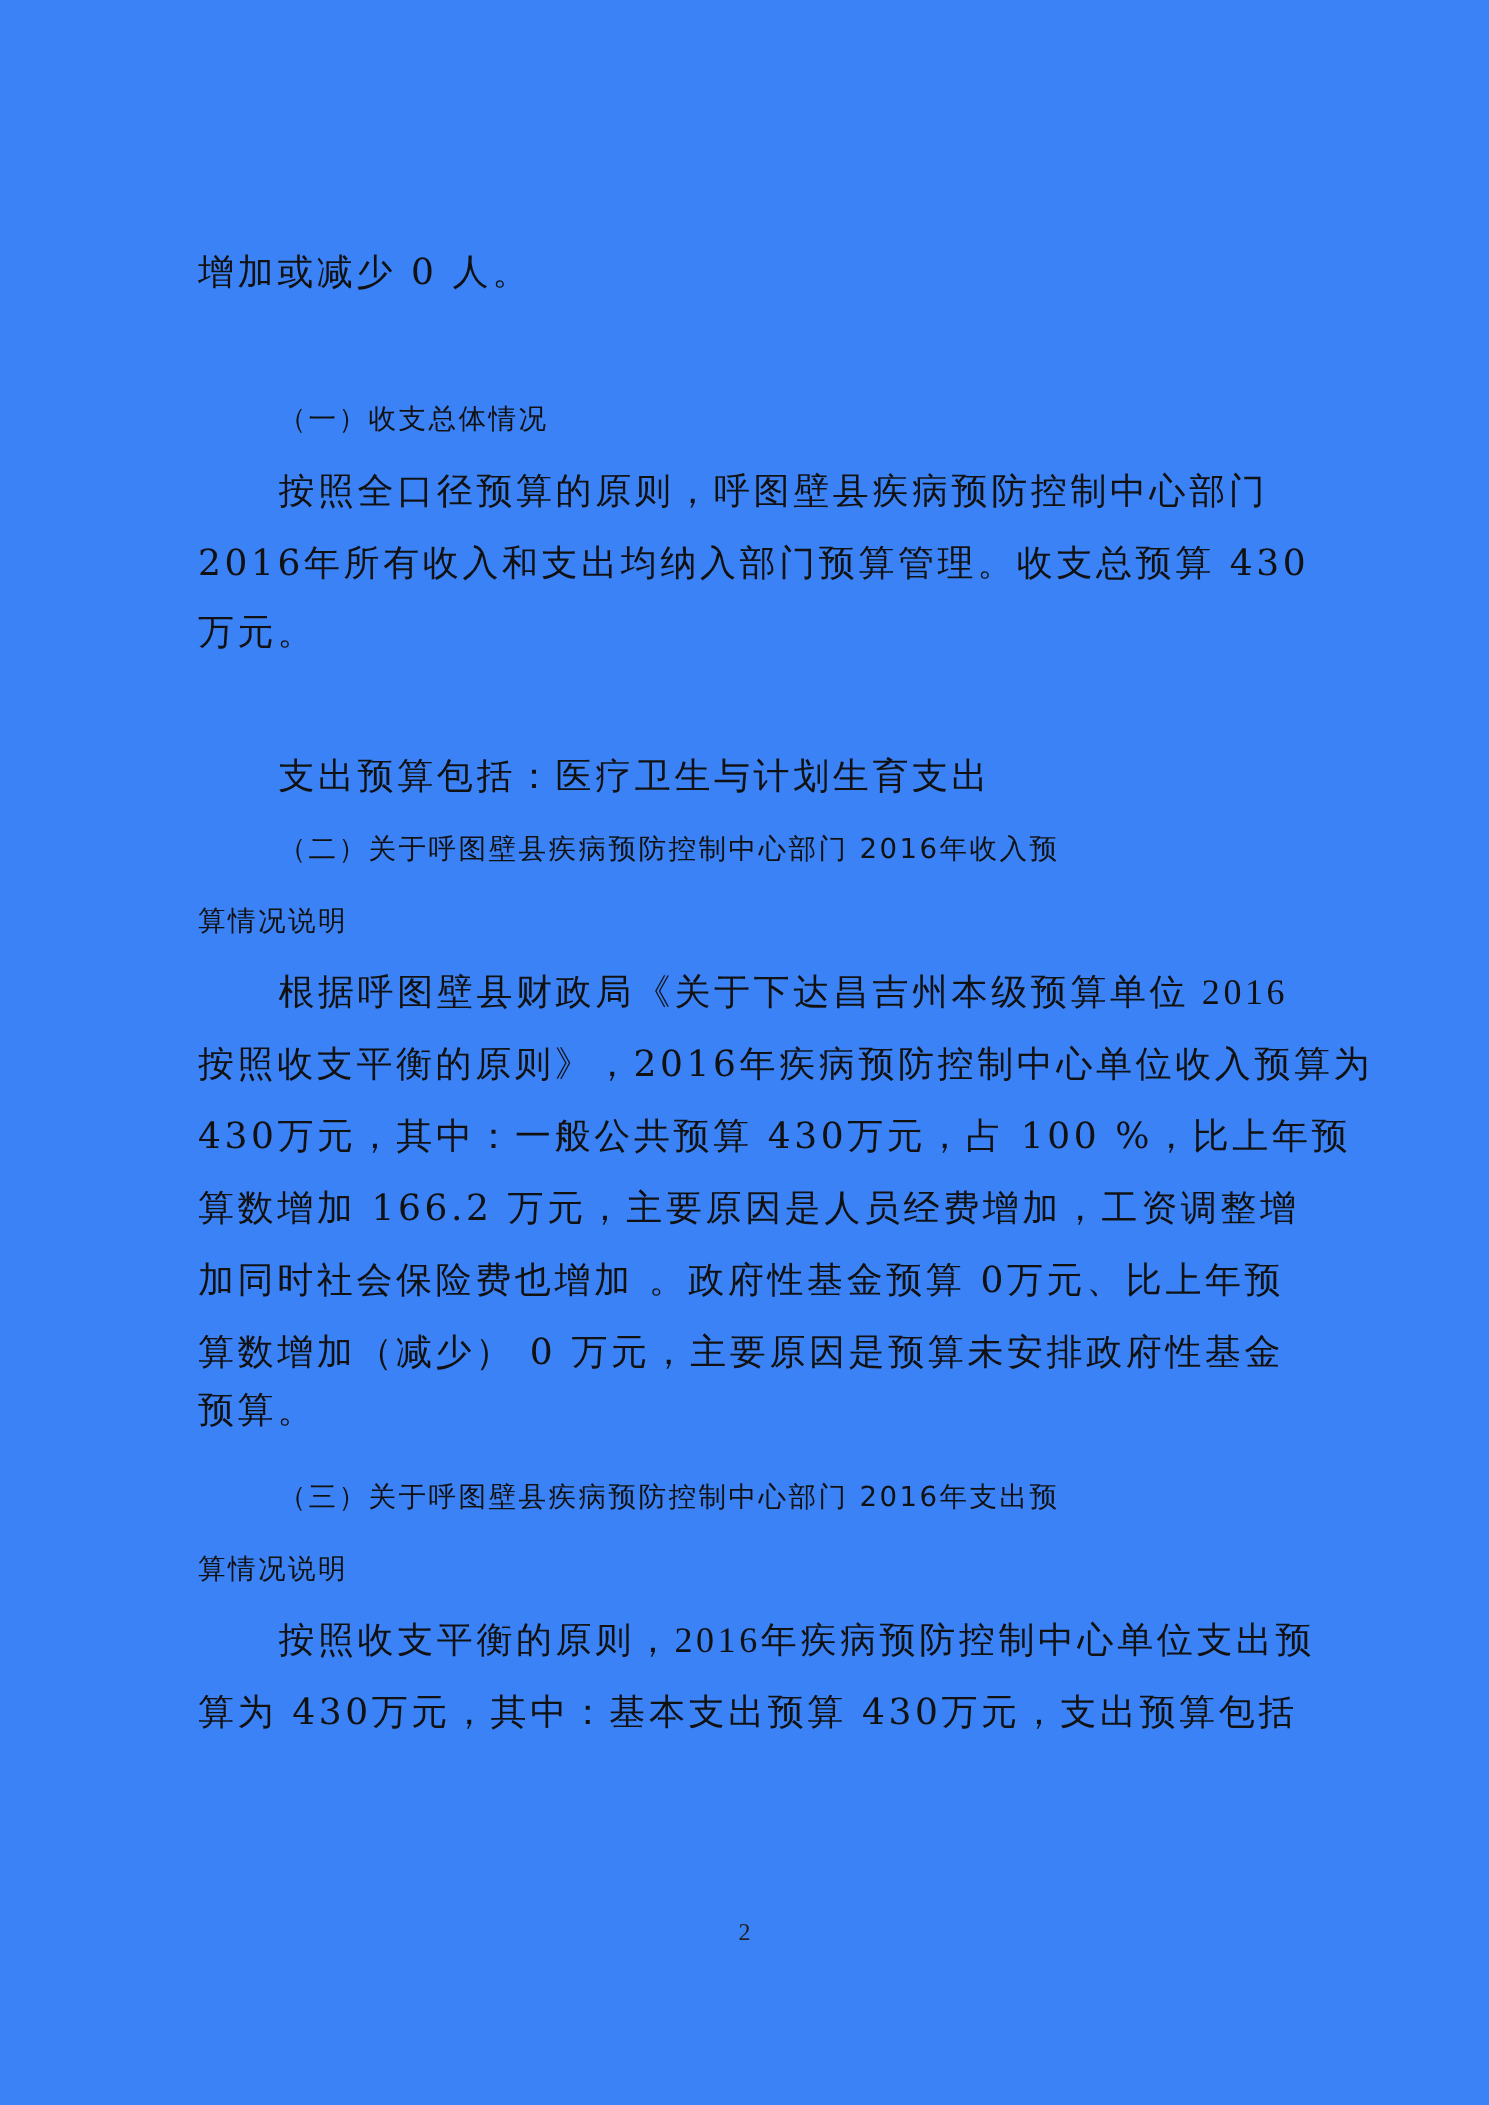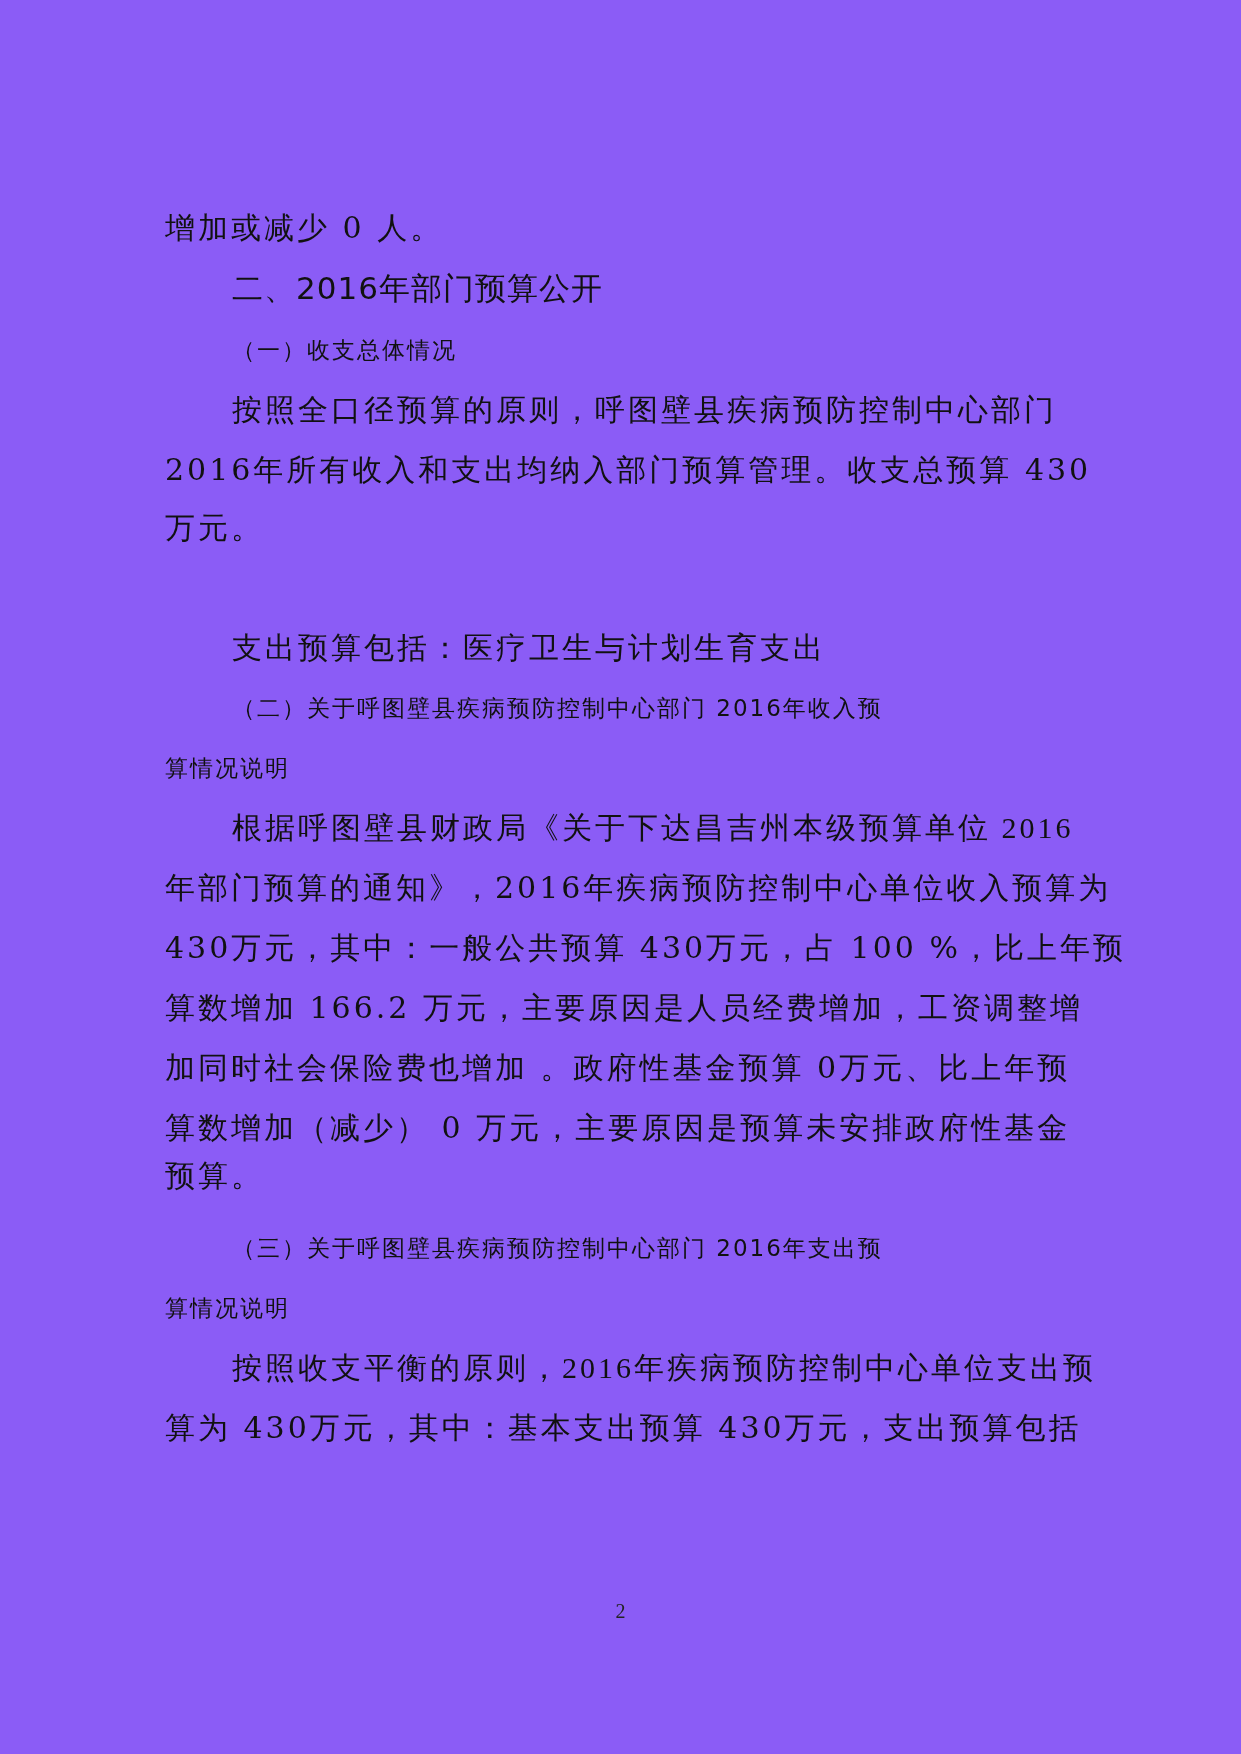--- a/index.html
+++ b/index.html
@@ -12,21 +12,21 @@
       height: 1754px;
       position: relative;
       overflow: hidden;
       font-family: "DejaVu Serif", serif;
       color: #111111;
     }
     .page {
       position: absolute;
       left: 0; top: 0;
       width: 1241px; height: 1754px;
-      background: #8b5cf6;
+      background: #3b82f6;
     }
     .line {
       position: absolute;
       left: 165px;
       white-space: nowrap;
       font-size: 30px;
       line-height: 40px;
       letter-spacing: 3px;
       font-weight: normal;
     }
@@ -51,30 +51,29 @@
       font-family: "Liberation Serif", serif;
       font-size: 20px;
       color: #222;
     }
   </style>
 </head>
 <body>
 
 <div class="page">
   <div class="line" style="top:208px">增加或减少 0 人。</div>
-  <div class="line indent heading" style="top:268px">二、2016年部门预算公开</div>
   <div class="line indent bold" style="top:330px">（一）收支总体情况</div>
   <div class="line indent" style="top:390px">按照全口径预算的原则，呼图壁县疾病预防控制中心部门</div>
   <div class="line" style="top:450px">2016年所有收入和支出均纳入部门预算管理。收支总预算 430</div>
   <div class="line" style="top:508px">万元。</div>
   <div class="line indent" style="top:628px">支出预算包括：医疗卫生与计划生育支出</div>
   <div class="line indent bold" style="top:688px">（二）关于呼图壁县疾病预防控制中心部门 2016年收入预</div>
   <div class="line bold" style="top:748px">算情况说明</div>
   <div class="line indent" style="top:808px">根据呼图壁县财政局《关于下达昌吉州本级预算单位 2016</div>
-  <div class="line" style="top:868px">年部门预算的通知》，2016年疾病预防控制中心单位收入预算为</div>
+  <div class="line" style="top:868px">按照收支平衡的原则》，2016年疾病预防控制中心单位收入预算为</div>
   <div class="line" style="top:928px">430万元，其中：一般公共预算 430万元，占 100 %，比上年预</div>
   <div class="line" style="top:988px">算数增加 166.2 万元，主要原因是人员经费增加，工资调整增</div>
   <div class="line" style="top:1048px">加同时社会保险费也增加 。政府性基金预算 0万元、比上年预</div>
   <div class="line" style="top:1108px">算数增加（减少）  0 万元，主要原因是预算未安排政府性基金</div>
   <div class="line" style="top:1156px">预算。</div>
   <div class="line indent bold" style="top:1228px">（三）关于呼图壁县疾病预防控制中心部门 2016年支出预</div>
   <div class="line bold" style="top:1288px">算情况说明</div>
   <div class="line indent" style="top:1348px">按照收支平衡的原则，2016年疾病预防控制中心单位支出预</div>
   <div class="line" style="top:1408px">算为 430万元，其中：基本支出预算 430万元，支出预算包括</div>
 

